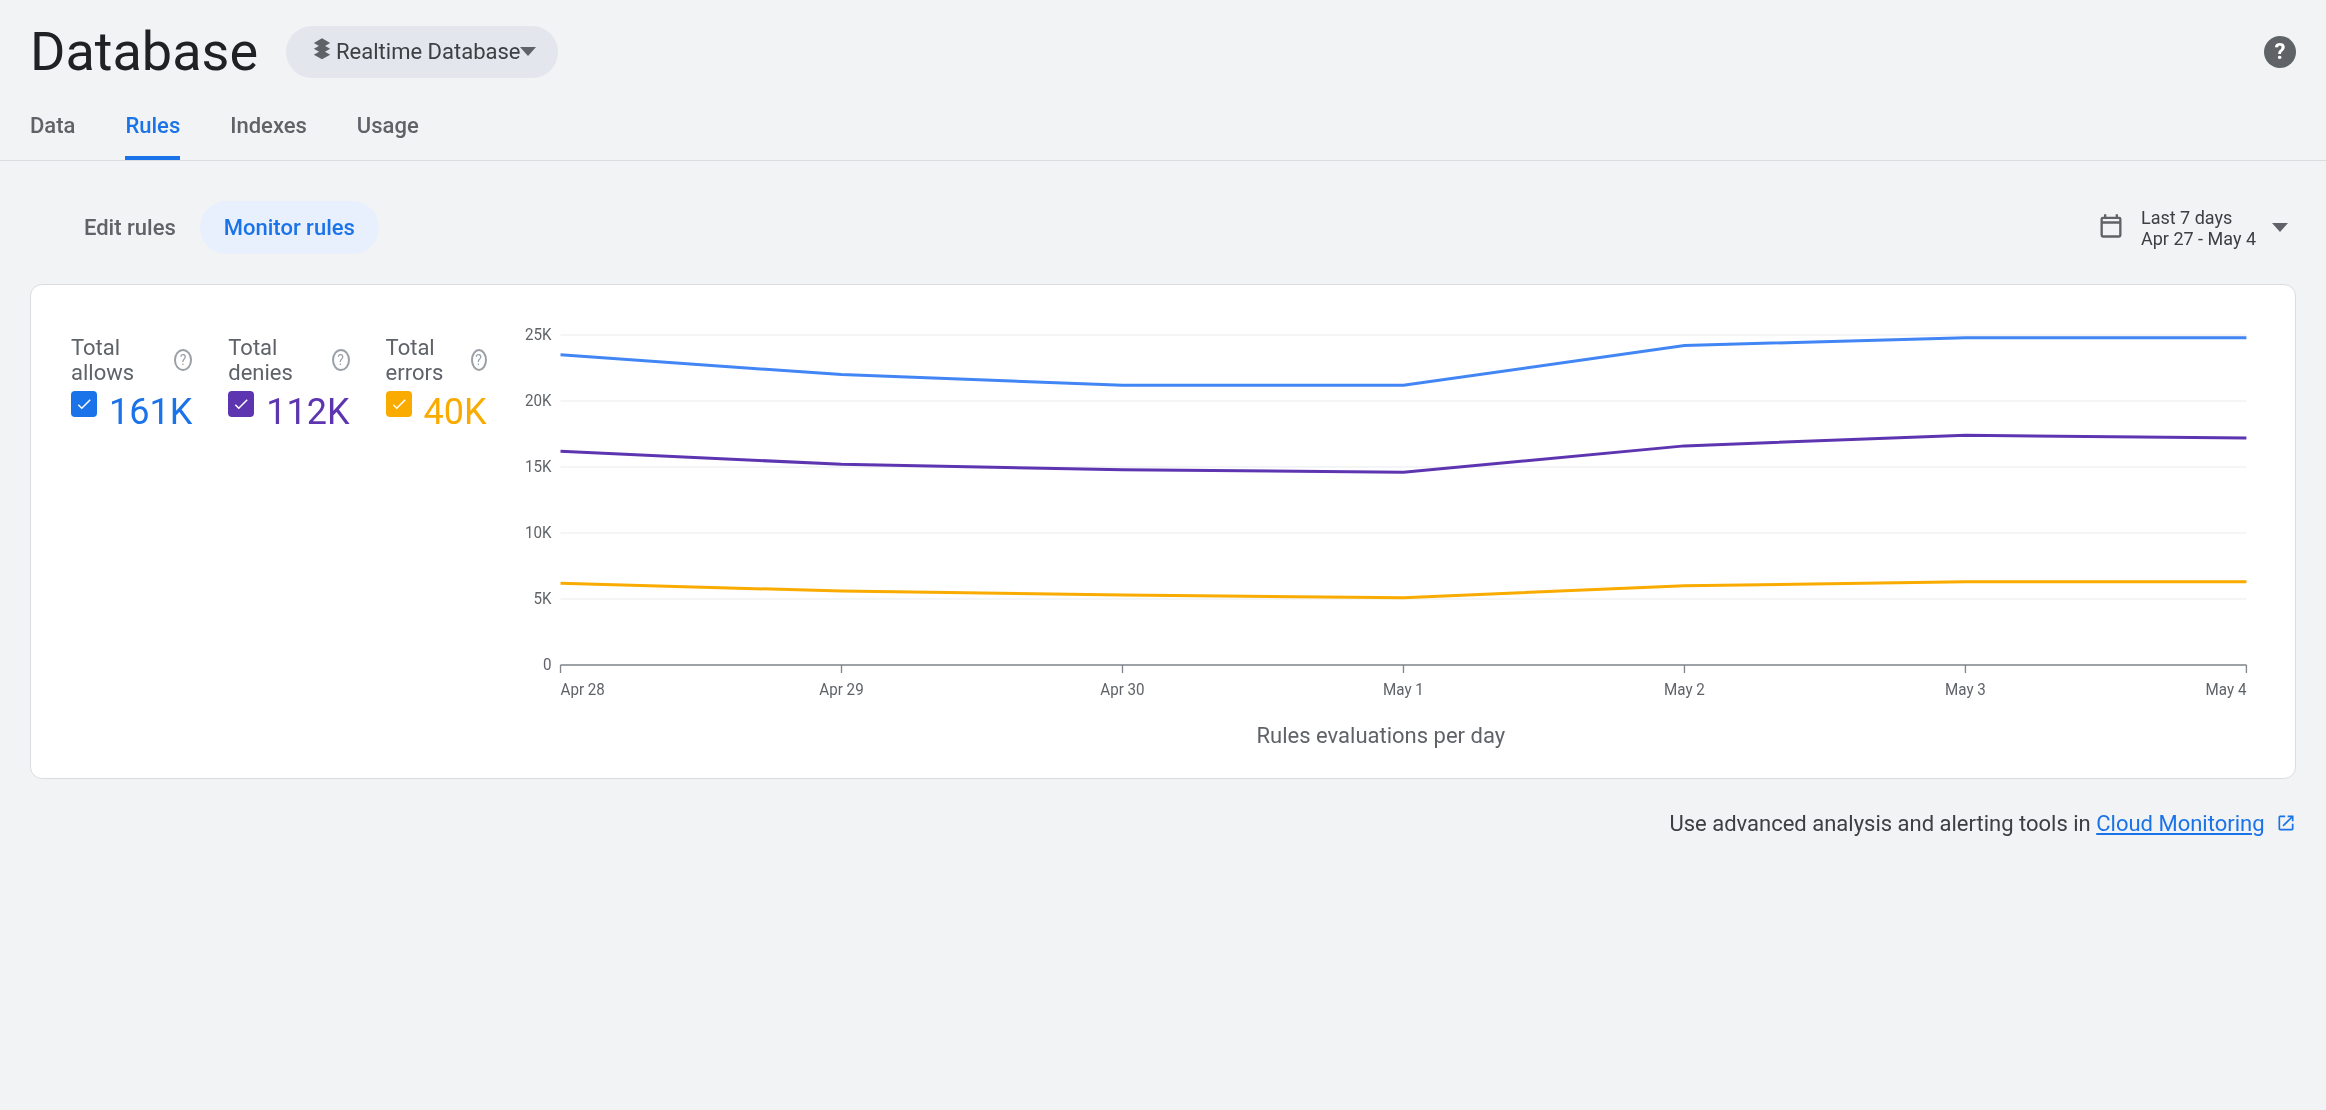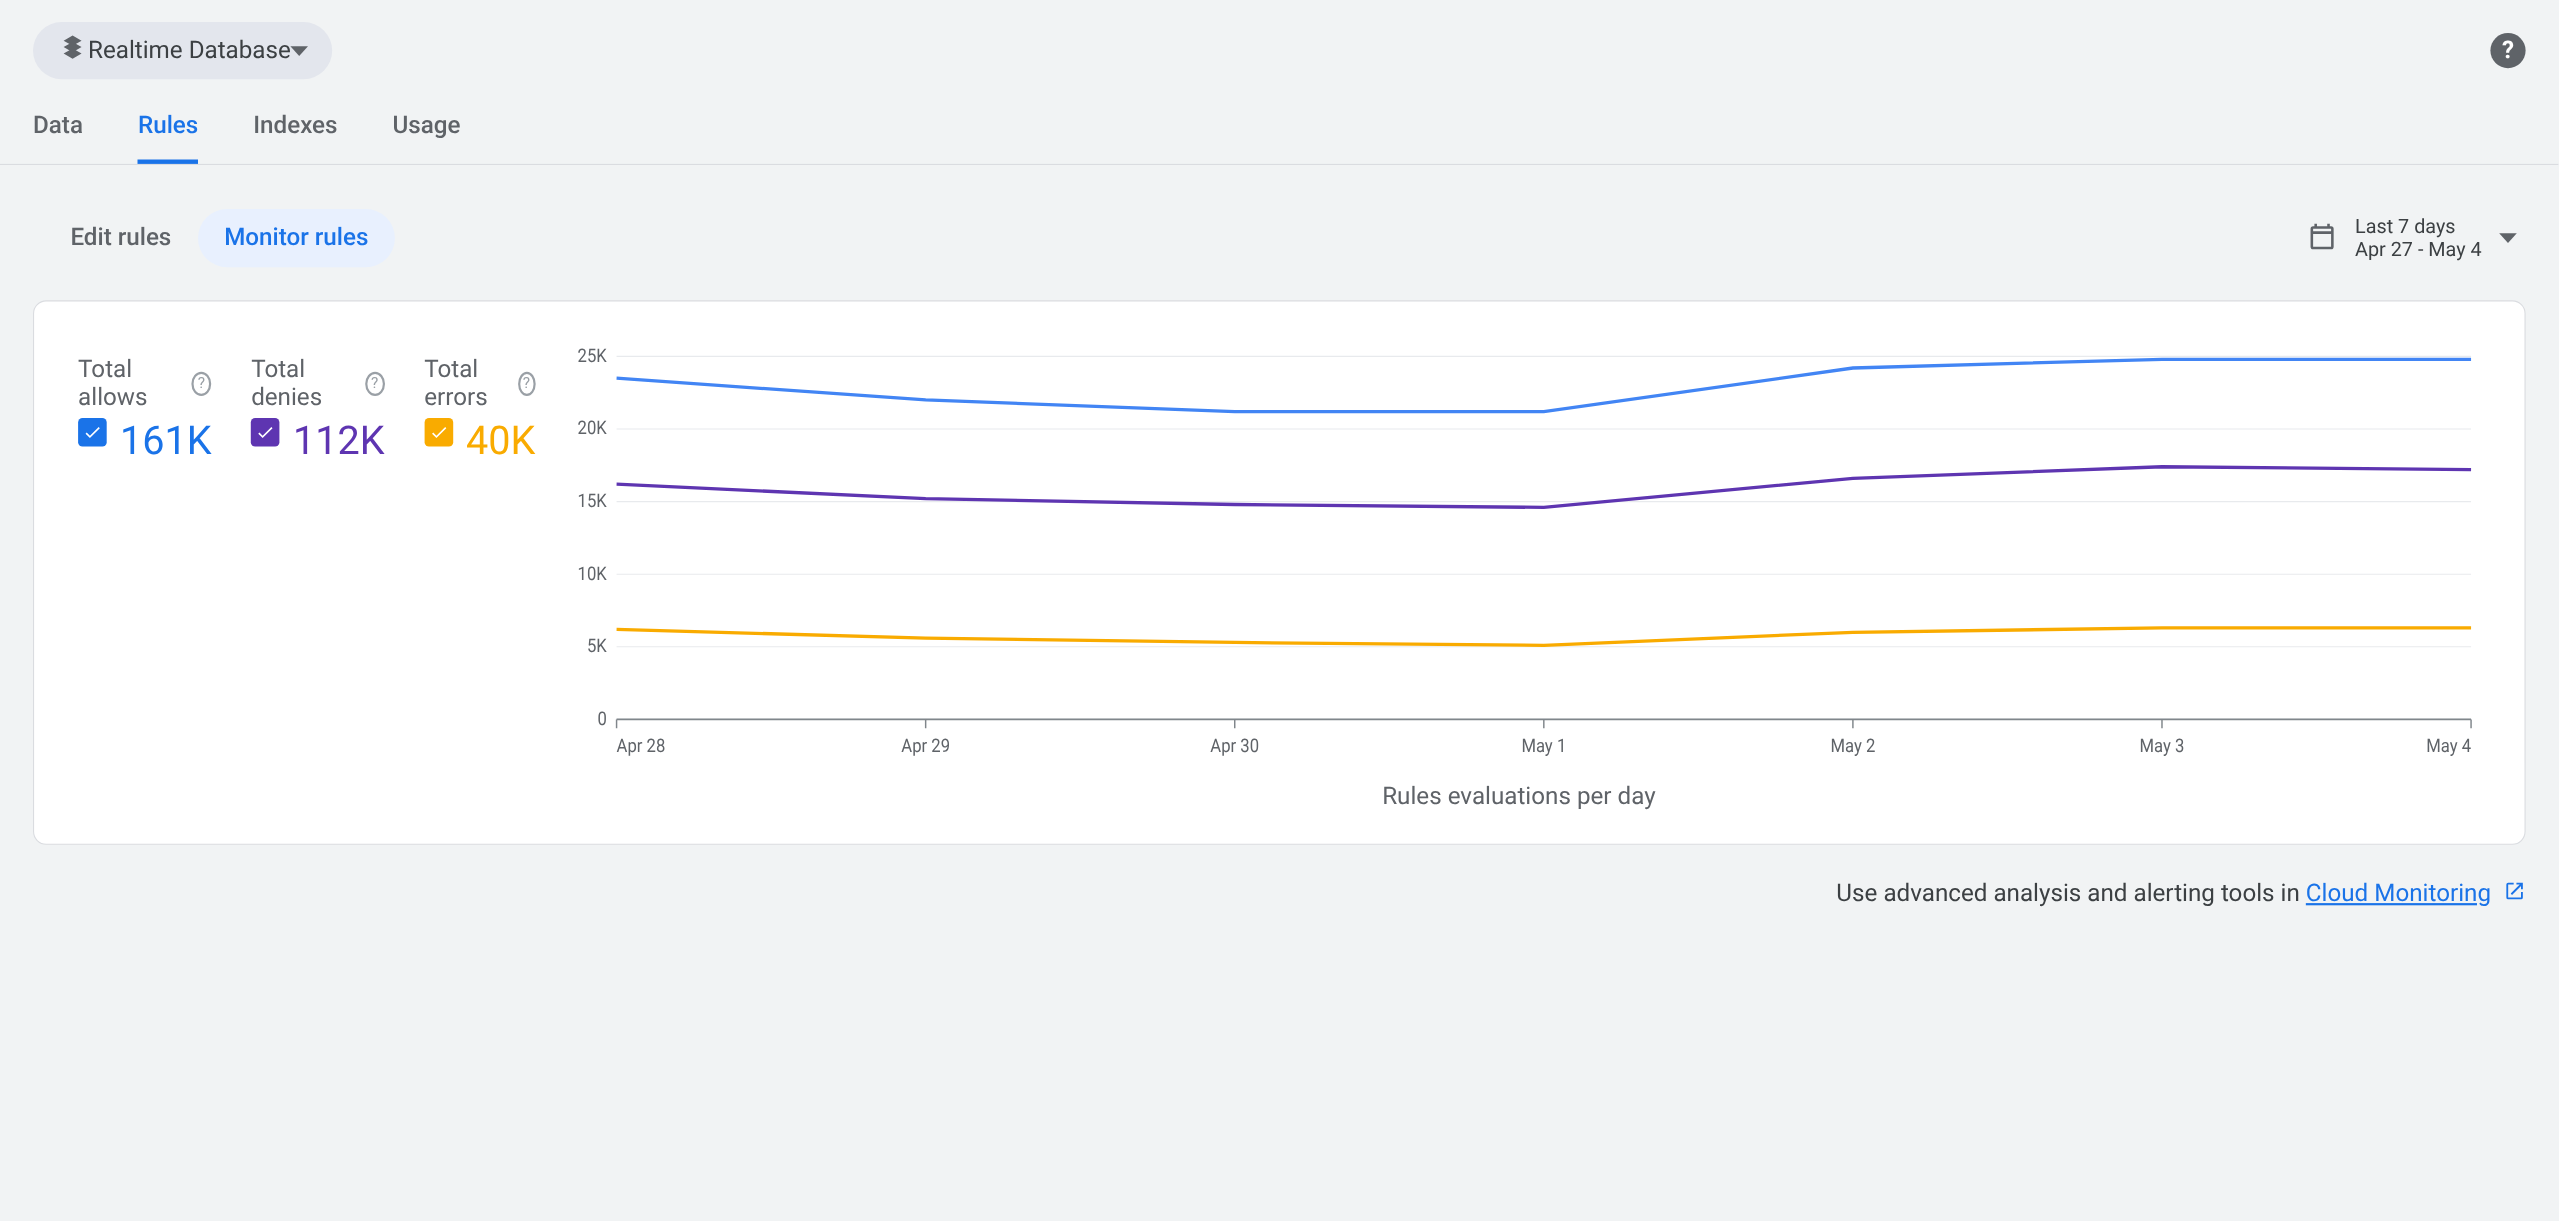--- a/index.html
+++ b/index.html
@@ -68,21 +68,21 @@
       cursor: pointer;
       border-bottom: 4px solid transparent;
     }
     .tab.active {
       color: #1a73e8;
       border-bottom-color: #1a73e8;
     }
     .subtabs-row {
       display: flex;
       align-items: center;
-      padding: 40px 30px 20px 40px;
+      padding: 40px 30px 20px 60px;
     }
     .subtab {
       font-size: 22px;
       font-weight: 500;
       color: #5f6368;
       padding: 14px 24px;
       border-radius: 28px;
       cursor: pointer;
     }
     .subtab.active {
@@ -200,20 +200,21 @@
       margin-left: 6px;
     }
     .line-allows { stroke: #4285f4; stroke-width: 3; fill: none; }
     .line-denies { stroke: #5e35b1; stroke-width: 3; fill: none; }
     .line-errors { stroke: #f9ab00; stroke-width: 3; fill: none; }
   </style>
 </head>
 <body>
 
 <div class="header-row">
+  <h1 class="page-title">Database</h1>
   <div class="db-selector">
     <span>
       <svg width="28" height="28" viewBox="0 0 24 24">
           <path fill="#5f6368" d="M5 16l7-4 7 4-7 4-7-4zm0-5l7-4 7 4-7 4-7-4zm0-5l7-4 7 4-7 4-7-4z"></path>
         </svg>
     </span>
     <span class="db-selector-label">Realtime Database</span>
     <span class="chevron-down"></span>
   </div>
   <div class="help-icon">?</div>

